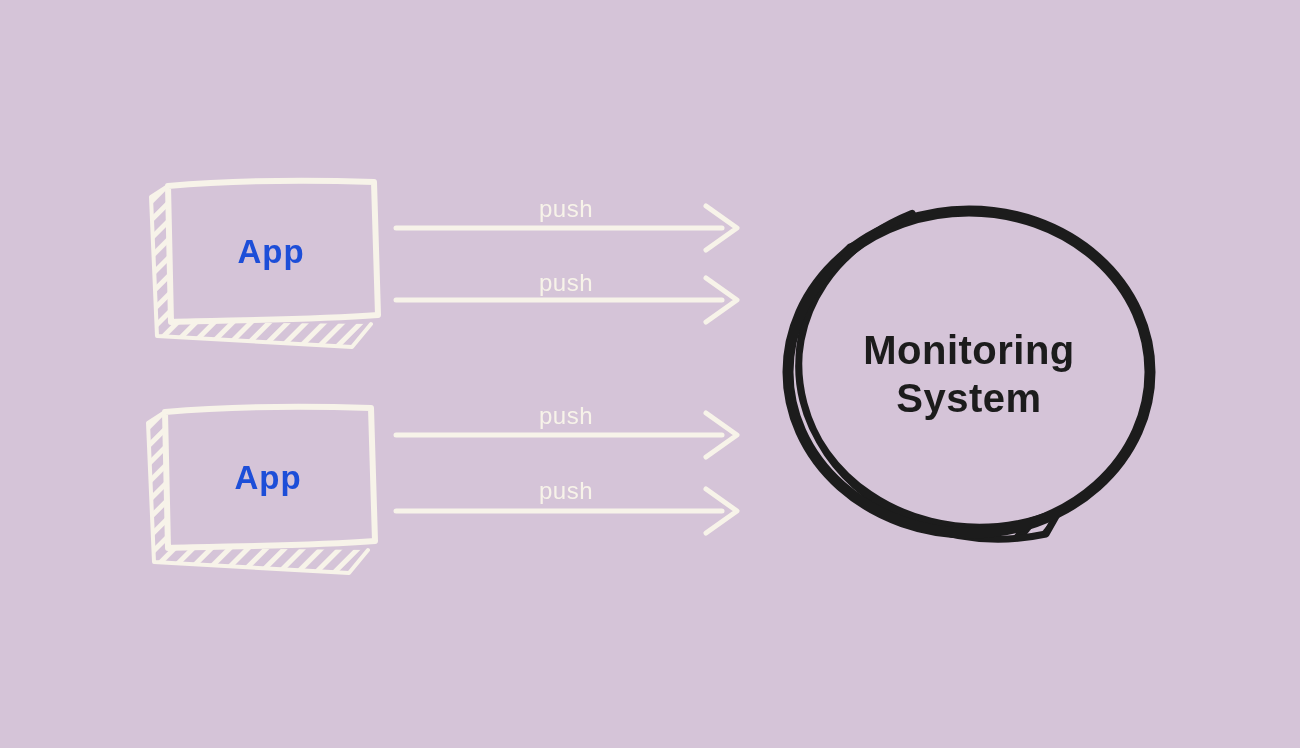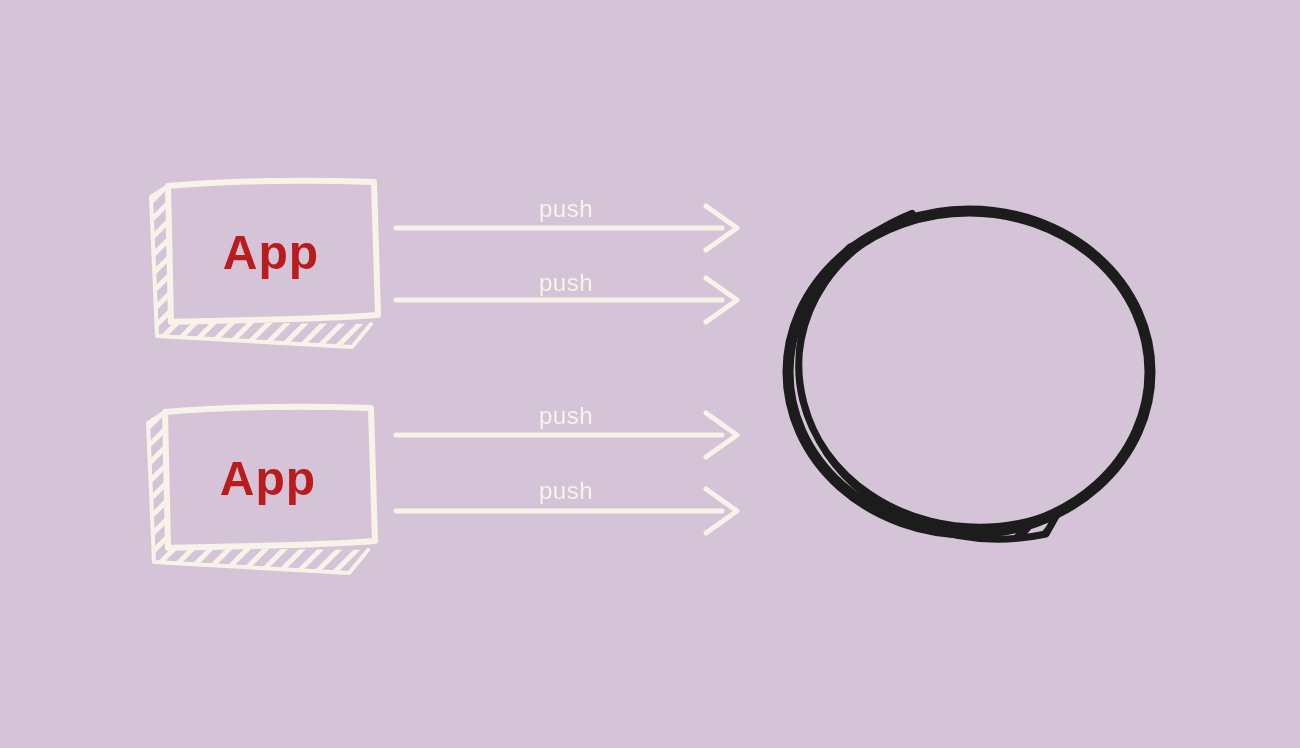--- a/index.html
+++ b/index.html
@@ -21,22 +21,22 @@
   }
   .label {
     position: absolute;
     display: flex;
     align-items: center;
     justify-content: center;
     text-align: center;
     user-select: none;
   }
   .app-label {
-    color: #b91c1c;
-    font-size: 48px;
+    color: #1d4ed8;
+    font-size: 33px;
     font-weight: 700;
     letter-spacing: 1px;
   }
   .push-label {
     color: #f7f3e9;
     font-size: 24px;
     font-weight: 400;
     letter-spacing: 0.5px;
   }
   .monitoring-label {
@@ -95,14 +95,18 @@
   <div class="label app-label" style="left:165px; top:412px; width:206px; height:132px;">App</div>
 
   <div class="label push-label" style="left:396px; top:194px; width:340px; height:30px;">push</div>
 
   <div class="label push-label" style="left:396px; top:268px; width:340px; height:30px;">push</div>
 
   <div class="label push-label" style="left:396px; top:401px; width:340px; height:30px;">push</div>
 
   <div class="label push-label" style="left:396px; top:476px; width:340px; height:30px;">push</div>
 
+  <div class="label monitoring-label" style="left:819px; top:324px; width:300px; height:100px;">
+    <div>Monitoring</div>
+    <div>System</div>
+  </div>
 
 </div>
 
 </body></html>

